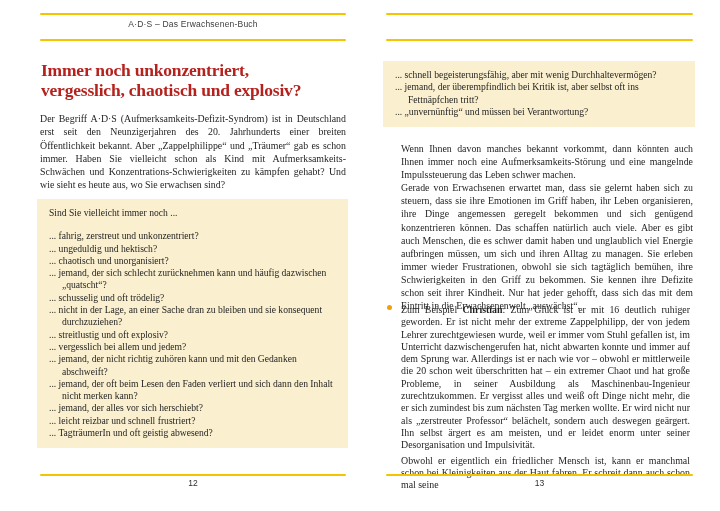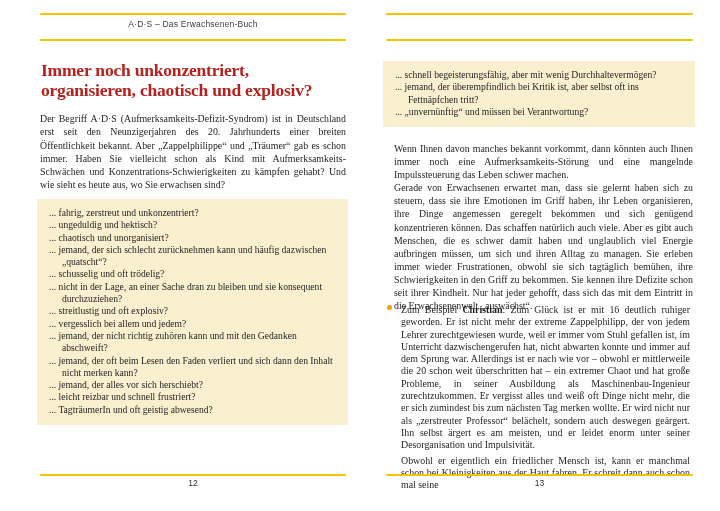--- a/index.html
+++ b/index.html
@@ -27,21 +27,21 @@
     font-size:9.9px;line-height:13.3px;text-align:justify;}
 
   .qbox{position:absolute;left:-3px;right:-2px;background:var(--box_bg,#FAEFCF);
     padding:8px 12px 9px 12px;box-sizing:border-box;font-size:9.6px;line-height:12.3px;}
   .left .qbox{top:199px;}
   .right .qbox{top:61px;}
   .qbox .lead{margin:0 0 11px 0;}
   .qbox ul{margin:0;padding:0;list-style:none;}
   .qbox li{padding-left:13px;text-indent:-13px;}
 
-  .paras{position:absolute;top:142px;left:8px;right:0;font-size:9.9px;line-height:13.1px;text-align:justify;}
+  .paras{position:absolute;top:142px;left:15px;right:0;font-size:9.9px;line-height:13.1px;text-align:justify;}
   .paras p{margin:0;}
 
   .example{position:absolute;top:301px;left:0;right:0;font-size:9.9px;line-height:12.3px;text-align:justify;}
   .example .ex-inner{padding-left:12px;}
   .example .ex-inner p{margin:3px;}
   .example .bullet{position:absolute;left:1px;top:4px;width:5px;height:5px;border-radius:50%;
     background:var(--bullet_orange,#F2A007);}
   .example strong{font-weight:bold;}
 
   .pageno{position:absolute;top:478px;left:0;right:0;text-align:center;
@@ -50,25 +50,26 @@
 </head>
 <body>
 
 <div class="spread">
 
   <section class="page left">
     <div class="rule r1"></div>
     <div class="running-head">A·D·S – Das Erwachsenen-Buch</div>
     <div class="rule r2"></div>
 
-    <h1 class="title"><span>Immer noch unkonzentriert,</span><br><span>organisieren, chaotisch und explosiv?</span></h1>
+    <h1 class="title"><span>Immer noch unkonzentriert,</span><br><span>vergesslich, chaotisch und explosiv?</span></h1>
 
     <p class="intro">Der Begriff A·D·S (Aufmerksamkeits-Defizit-Syndrom) ist in Deutschland erst seit den Neunzigerjahren des 20. Jahrhunderts einer breiten Öffentlichkeit bekannt. Aber „Zappelphilippe“ und „Träumer“ gab es schon immer. Haben Sie vielleicht schon als Kind mit Aufmerksamkeits-Schwächen und Konzentrations-Schwierigkeiten zu kämpfen gehabt? Und wie sieht es heute aus, wo Sie erwachsen sind?</p>
 
     <div class="qbox">
+      <p class="lead">Sind Sie vielleicht immer noch ...</p>
       <ul>
           <li>... fahrig, zerstreut und unkonzentriert?</li>
           <li>... ungeduldig und hektisch?</li>
           <li>... chaotisch und unorganisiert?</li>
           <li>... jemand, der sich schlecht zurücknehmen kann und häufig dazwischen „quatscht“?</li>
           <li>... schusselig und oft trödelig?</li>
           <li>... nicht in der Lage, an einer Sache dran zu bleiben und sie konsequent durchzuziehen?</li>
           <li>... streitlustig und oft explosiv?</li>
           <li>... vergesslich bei allem und jedem?</li>
           <li>... jemand, der nicht richtig zuhören kann und mit den Gedanken abschweift?</li>

